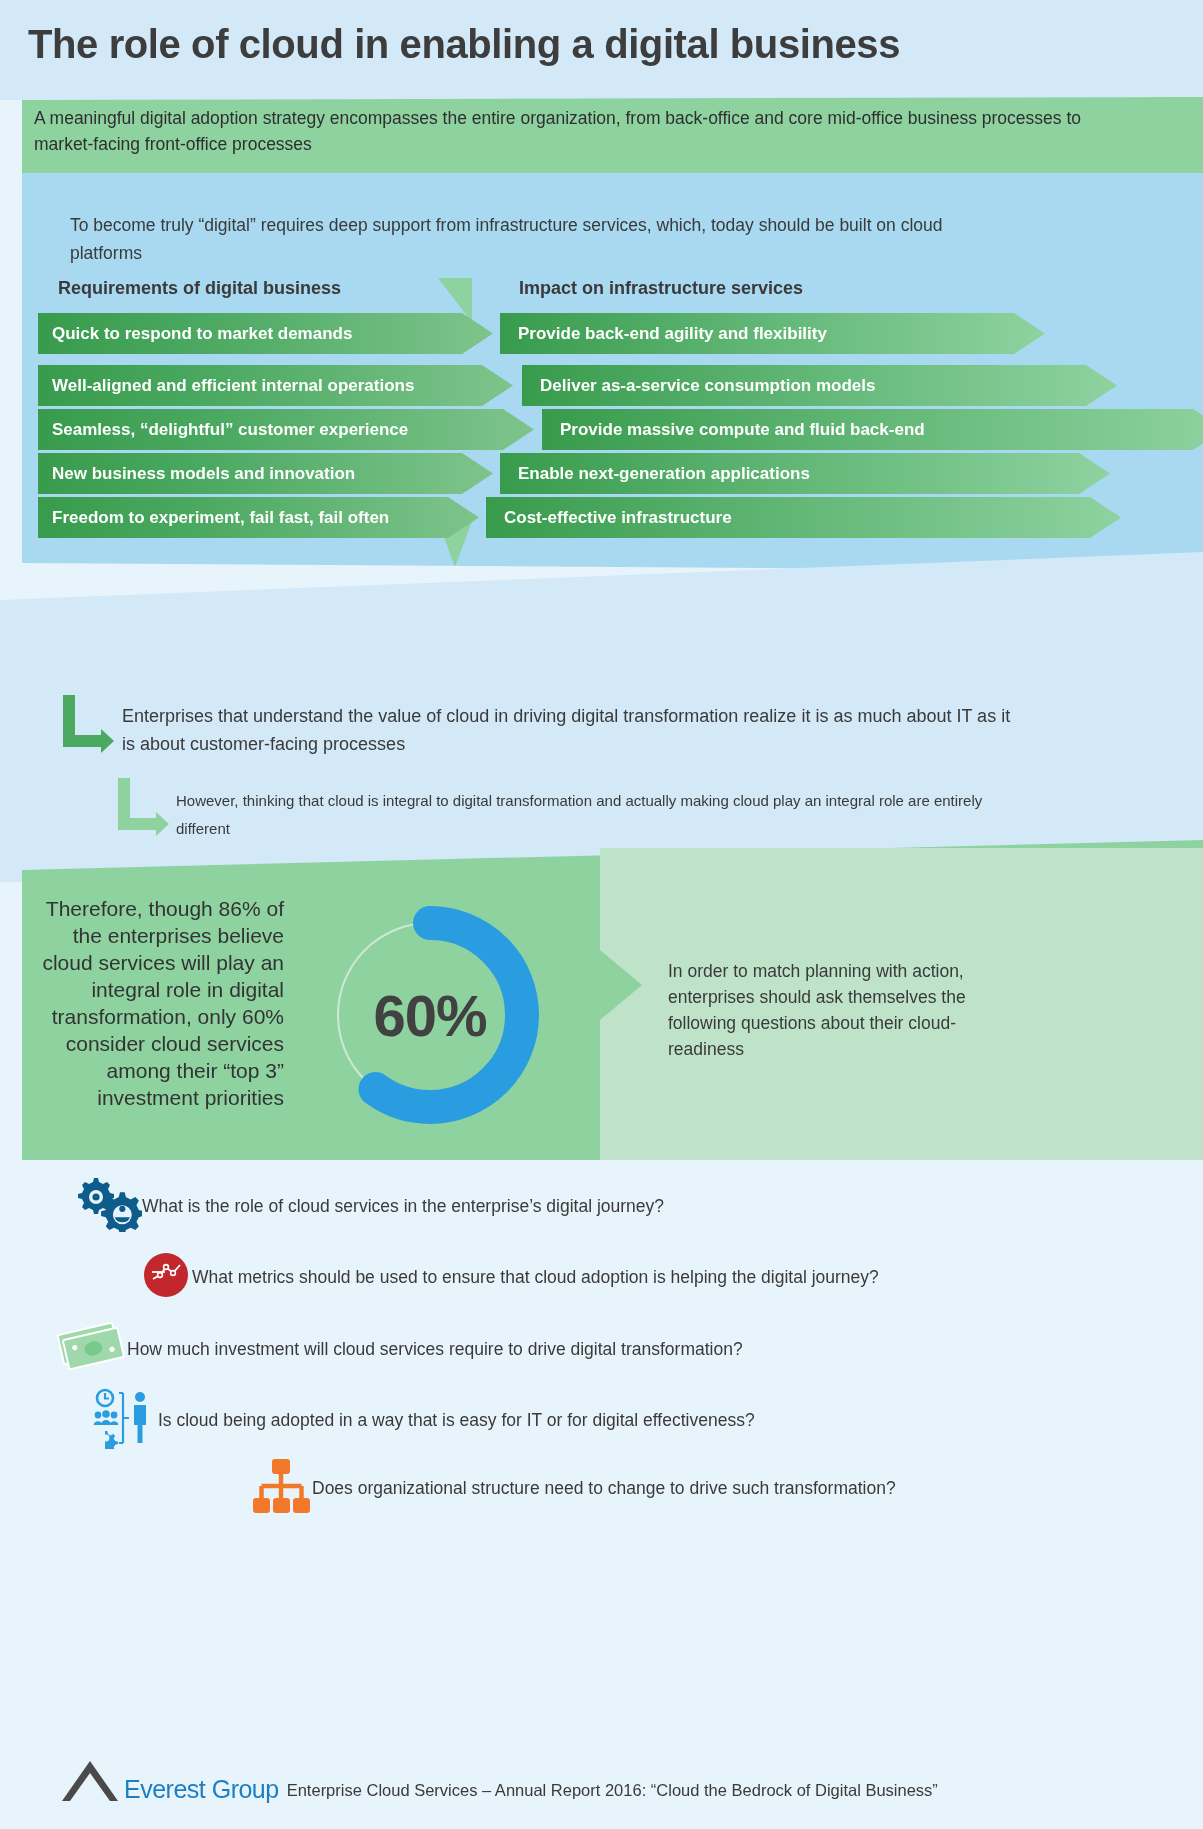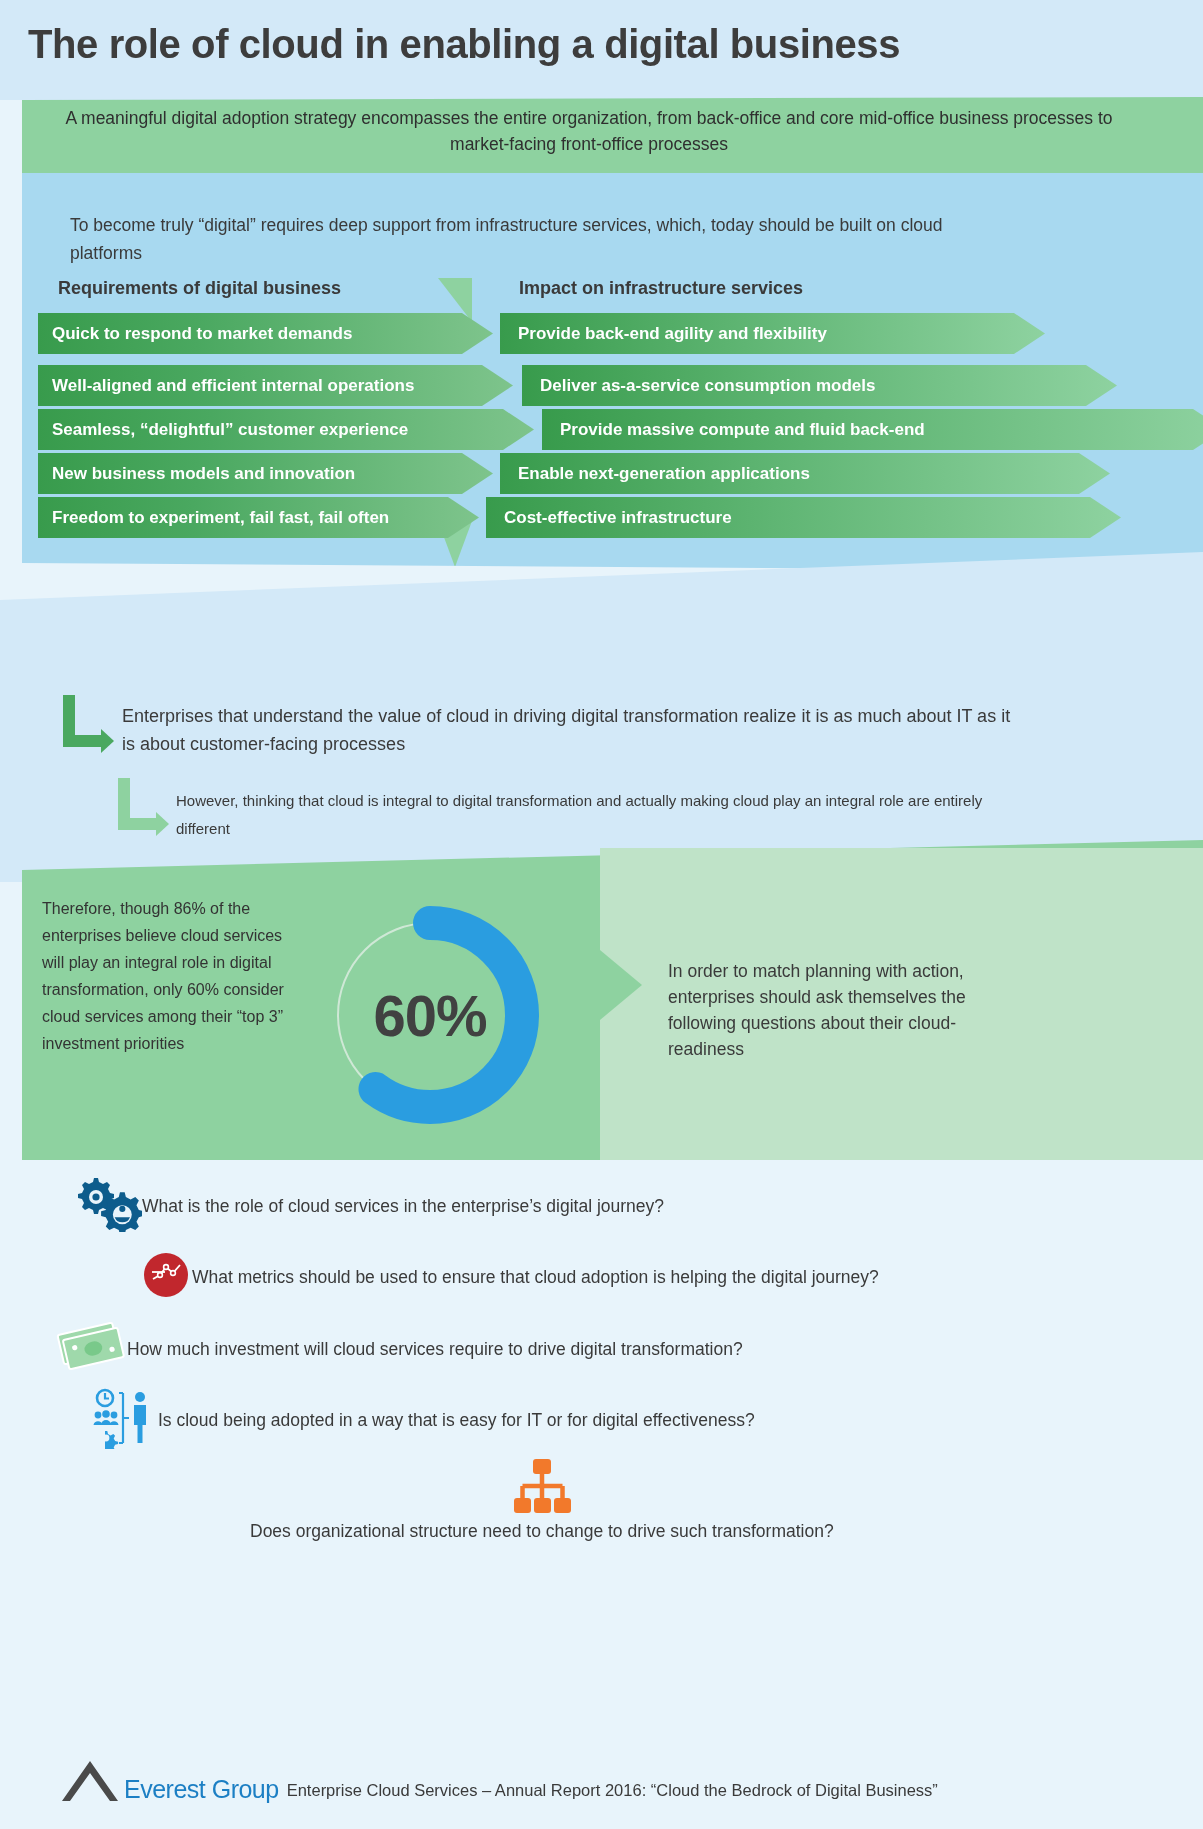--- a/index.html
+++ b/index.html
@@ -26,21 +26,21 @@
     letter-spacing:-0.4px;white-space:nowrap;
   }
   
   .green-banner{
     position:absolute;left:22px;top:97px;width:1181px;height:76px;
     background:#8ed2a0;
     clip-path:polygon(0 3px, 100% 0, 100% 76px, 0 76px);
   }
   .green-banner p{
     position:absolute;left:12px;top:8px;width:1110px;margin:0;
-    font-size:17.5px;line-height:26px;color:#2f2f2f;text-align:center;
+    font-size:17.5px;line-height:26px;color:#2f2f2f;
   }
   .banner-notch{
     position:absolute;left:56px;top:173px;width:34px;height:44px;
     background:#8ed2a0;
     clip-path:polygon(0 0, 100% 0, 50% 100%);
   }
   
   .blue-panel{
     position:absolute;left:22px;top:173px;width:1181px;height:398px;
     background:#a8d9f0;
@@ -116,21 +116,21 @@
     position:absolute;left:578px;top:958px;width:30px;height:54px;
     background:#8ed2a0;
   }
   .lg-arrow{
     position:absolute;left:600px;top:950px;width:42px;height:70px;
     background:#8ed2a0;
     clip-path:polygon(0 0,100% 50%,0 100%);
   }
   .left-copy{
     position:absolute;left:42px;top:895px;width:242px;margin:0;
-    text-align:left;font-size:16px;line-height:27px;color:#333;
+    text-align:right;font-size:21px;line-height:27px;color:#333;
   }
   .right-copy{
     position:absolute;left:668px;top:958px;width:340px;margin:0;
     font-size:17.5px;line-height:26px;color:#3a3a3a;
   }
   
   .donut{position:absolute;left:300px;top:885px;width:260px;height:260px;}
   .donut-label{
     position:absolute;left:300px;top:885px;width:260px;height:260px;
     display:flex;align-items:center;justify-content:center;
@@ -296,21 +296,21 @@
         <path d="M33 6 v50 M33 6 h-4 M33 56 h-4 M33 31 h6" stroke="#2a9de0" stroke-width="2.2" fill="none"></path>
         <g fill="#2a9de0">
           <circle cx="50" cy="10" r="5"></circle>
           <path d="M44 18 h12 v20 h-3.5 v18 h-5 v-18 h-3.5z"></path>
         </g>
       </svg>
     </span>
     <span class="qtext">Is cloud being adopted in a way that is easy for IT or for digital effectiveness?</span>
   </div>
 
-  <div class="qrow" style="left:250px;top:1455px;flex-direction:column;">
+  <div class="qrow" style="left:250px;top:1455px;">
     <span class="qicon">
       <svg width="62" height="62" viewBox="0 0 62 62">
         <g fill="#f2792b">
           <rect x="22" y="4" width="18" height="15" rx="3"></rect>
           <rect x="3" y="43" width="17" height="15" rx="3"></rect>
           <rect x="23" y="43" width="17" height="15" rx="3"></rect>
           <rect x="43" y="43" width="17" height="15" rx="3"></rect>
         </g>
         <g stroke="#f2792b" stroke-width="4.5" fill="none">
           <path d="M31 19 v12"></path>

